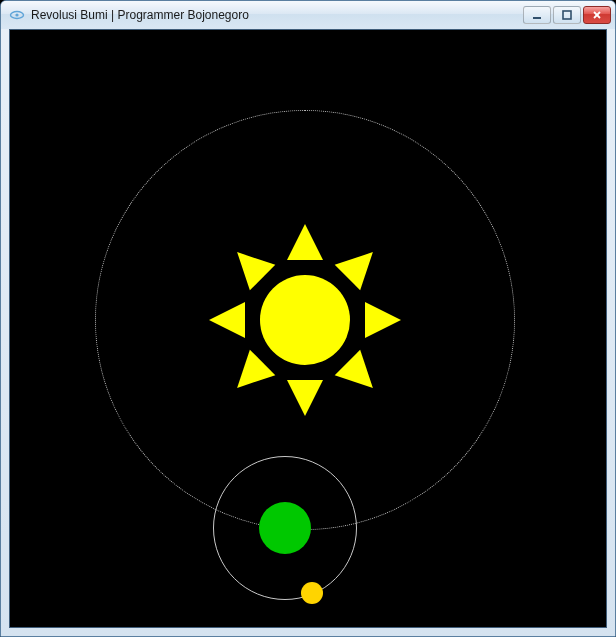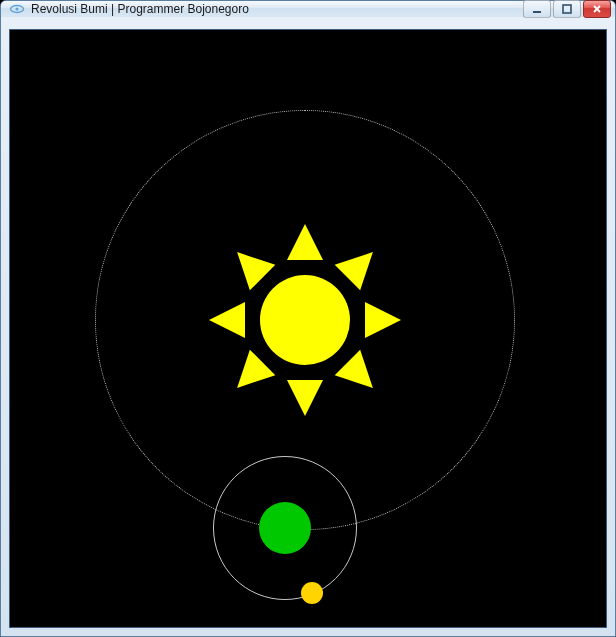--- a/index.html
+++ b/index.html
@@ -13,21 +13,21 @@
     }
     .window-frame {
       width: 616px;
       height: 637px;
       background: linear-gradient(to bottom, #e8f0f8 0%, #d5e3f0 100%);
       border: 1px solid #5a7fa0;
       border-radius: 6px 6px 0 0;
       position: relative;
     }
     .titlebar {
-      height: 16px;
+      height: 28px;
       display: flex;
       align-items: center;
       padding: 0 4px 0 8px;
       background: linear-gradient(to bottom, #f5f9fd 0%, #dce8f4 45%, #cfe0ef 46%, #d9e7f3 100%);
       border-radius: 5px 5px 0 0;
     }
     .titlebar-icon {
       width: 16px;
       height: 16px;
       margin-right: 6px;

